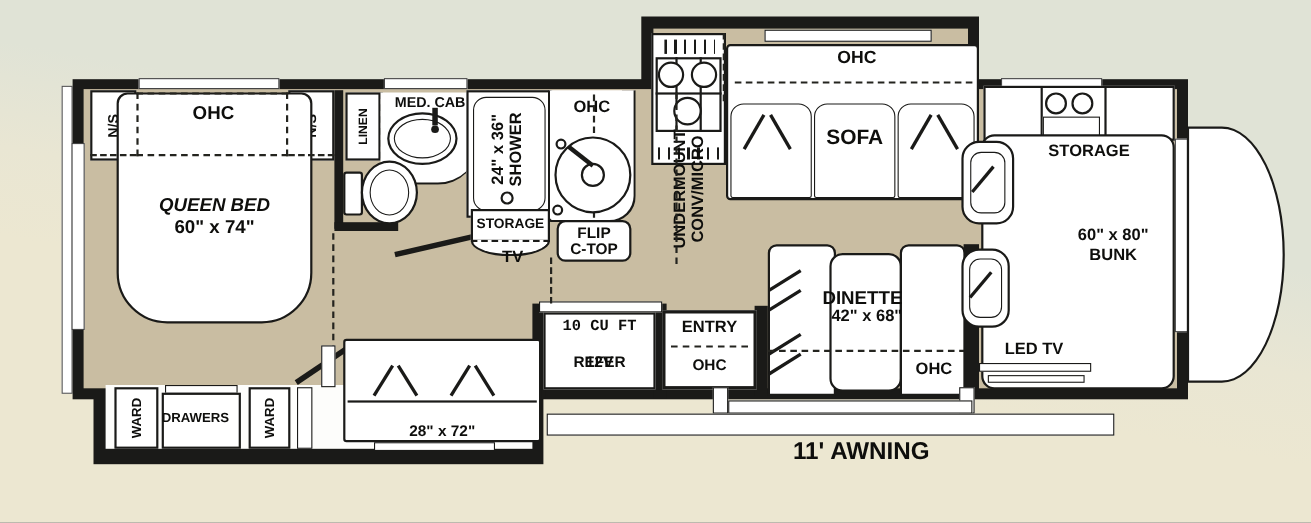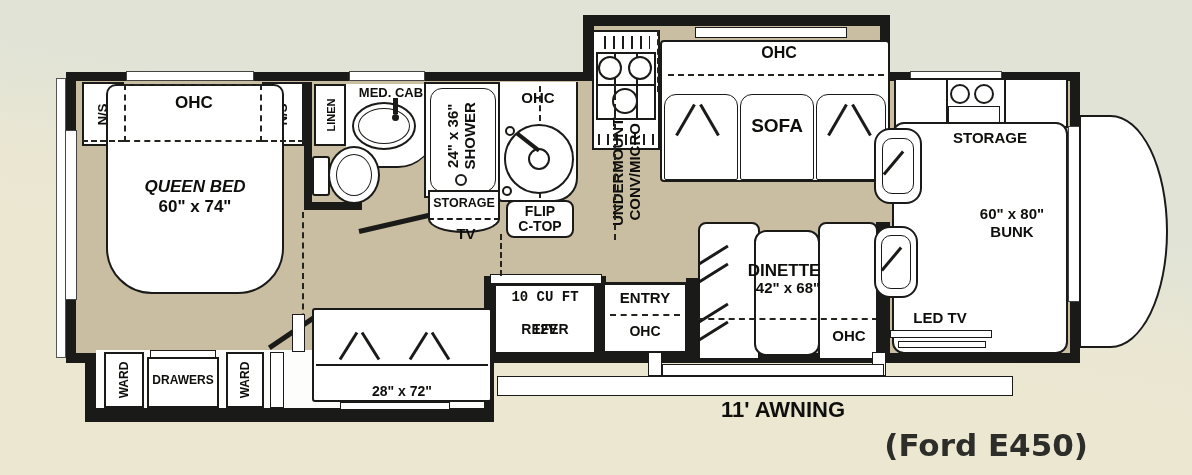--- a/index.html
+++ b/index.html
@@ -197,21 +197,21 @@
   <div class="lab" style="left:900px;top:310px;width:80px;font-size:15px;">LED TV</div>
   <div class="box thin" style="left:890px;top:330px;width:102px;height:8px;"></div>
   <div class="box thin" style="left:898px;top:341px;width:88px;height:7px;"></div>
 
   <div class="box" style="left:104px;top:352px;width:40px;height:56px;"></div>
   <div class="vwrap" style="left:104px;top:352px;width:40px;height:56px;">
       <span style="font-size:12px;">WARD</span>
     </div>
   <div class="box thin" style="left:150px;top:350px;width:66px;height:8px;"></div>
   <div class="box" style="left:147px;top:357px;width:72px;height:51px;"></div>
-  <div class="lab" style="left:147px;top:374px;width:72px;font-size:12px;">DRAWERS</div>
+  <div class="lab" style="left:147px;top:374px;width:56px;font-size:12px;">DRAWERS</div>
   <div class="box" style="left:226px;top:352px;width:38px;height:56px;"></div>
   <div class="vwrap" style="left:226px;top:352px;width:38px;height:56px;">
       <span style="font-size:12px;">WARD</span>
     </div>
   <div class="wall" style="left:264px;top:328px;width:62px;height:5px;transform:rotate(-34deg);"></div>
   <div class="box thin" style="left:292px;top:314px;width:13px;height:38px;"></div>
   <div class="box thin" style="left:270px;top:352px;width:14px;height:56px;"></div>
 
   <div class="box" style="left:312px;top:308px;width:180px;height:94px;border-radius:3px;"></div>
   <div class="mark" style="left:347px;top:330px;height:32px;transform:rotate(32deg);"></div>
@@ -221,15 +221,14 @@
   <div class="wall" style="left:316px;top:364px;width:172px;height:2px;"></div>
   <div class="lab" style="left:312px;top:384px;width:180px;font-size:14px;">28" x 72"</div>
   <div class="box thin" style="left:340px;top:402px;width:110px;height:8px;"></div>
 
   <div class="box thin" style="left:648px;top:352px;width:14px;height:24px;"></div>
   <div class="box thin" style="left:872px;top:352px;width:14px;height:24px;"></div>
   <div class="box thin" style="left:662px;top:364px;width:222px;height:12px;"></div>
   <div class="box" style="left:497px;top:376px;width:516px;height:20px;border-width:1.5px;"></div>
   <div class="lab" style="left:663px;top:398px;width:240px;font-size:22px;">11' AWNING</div>
 
-  <div class="abs title" style="left:820px;top:430px;width:268px;font-size:31px;">(Ford E450)</div>
 
 </div>
 
 </body></html>

